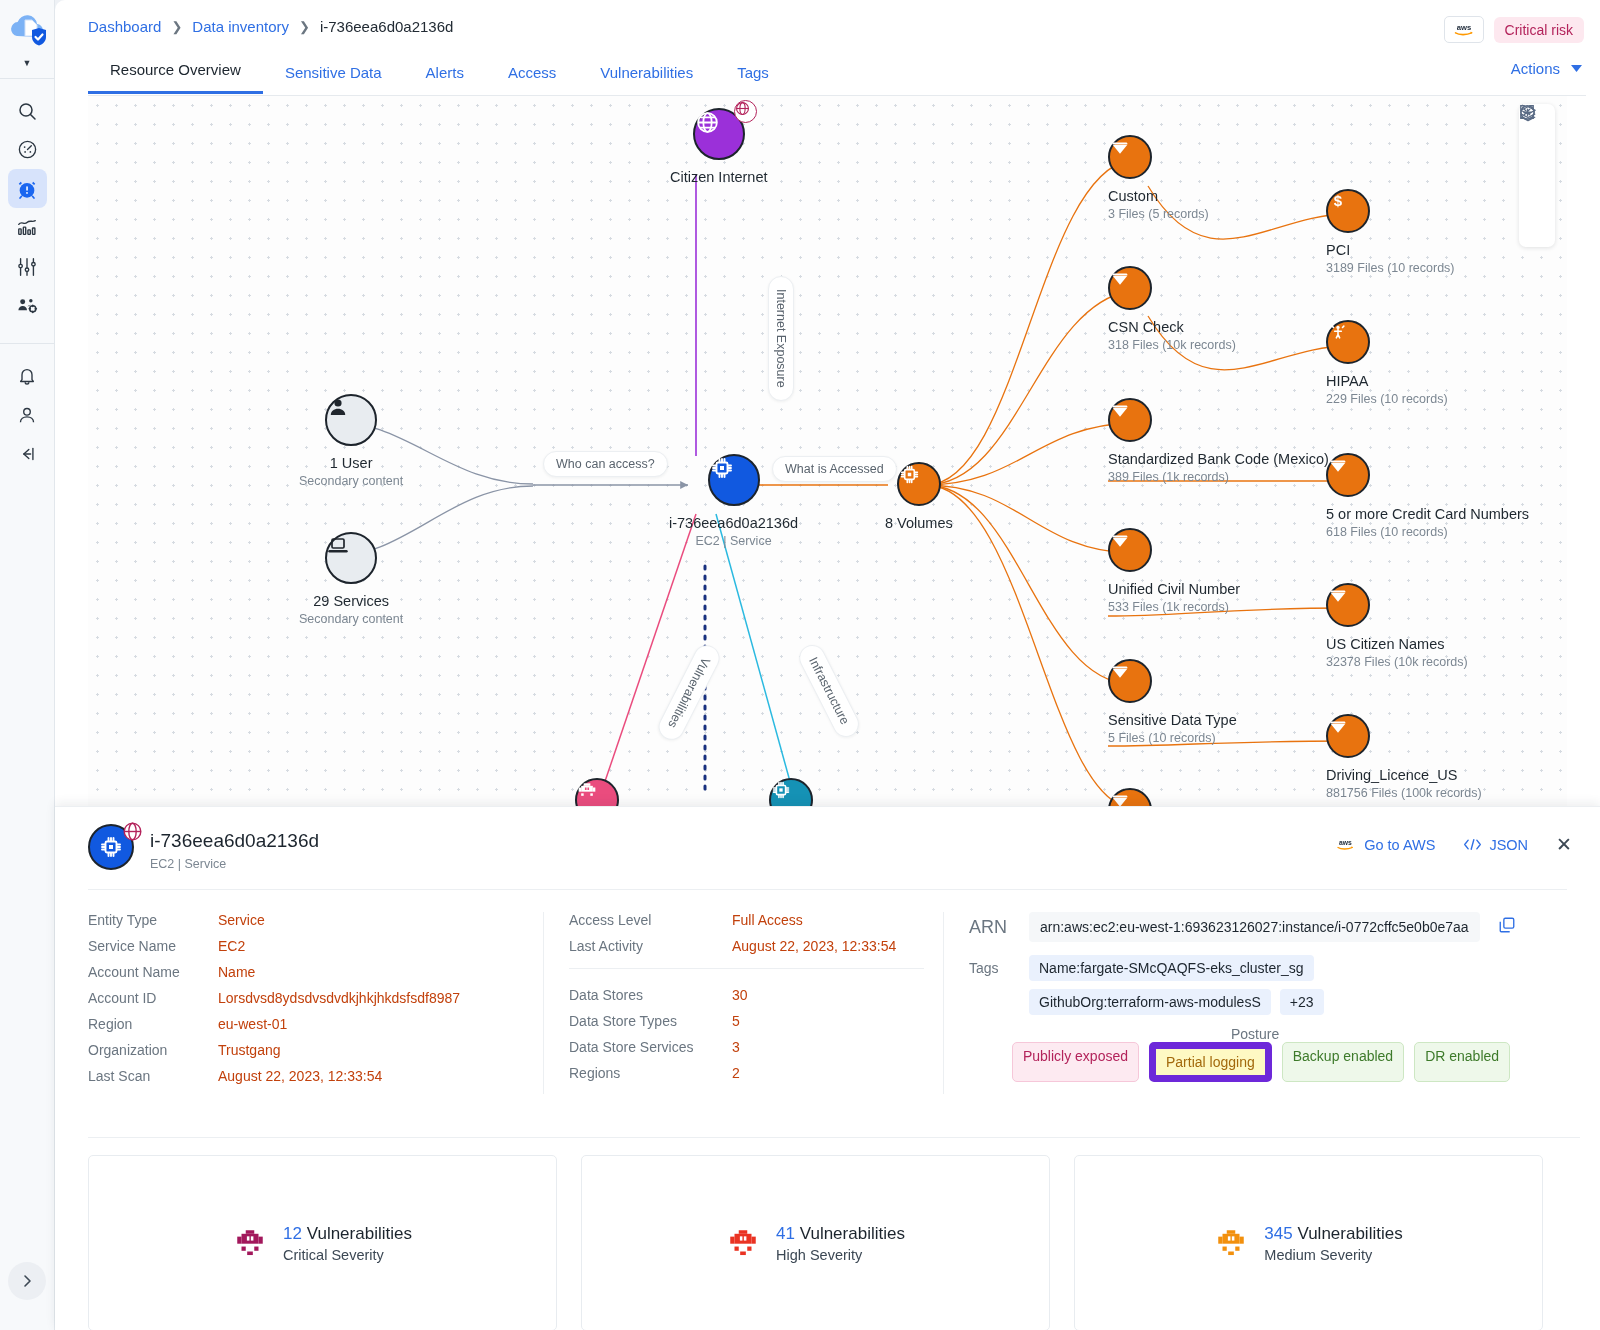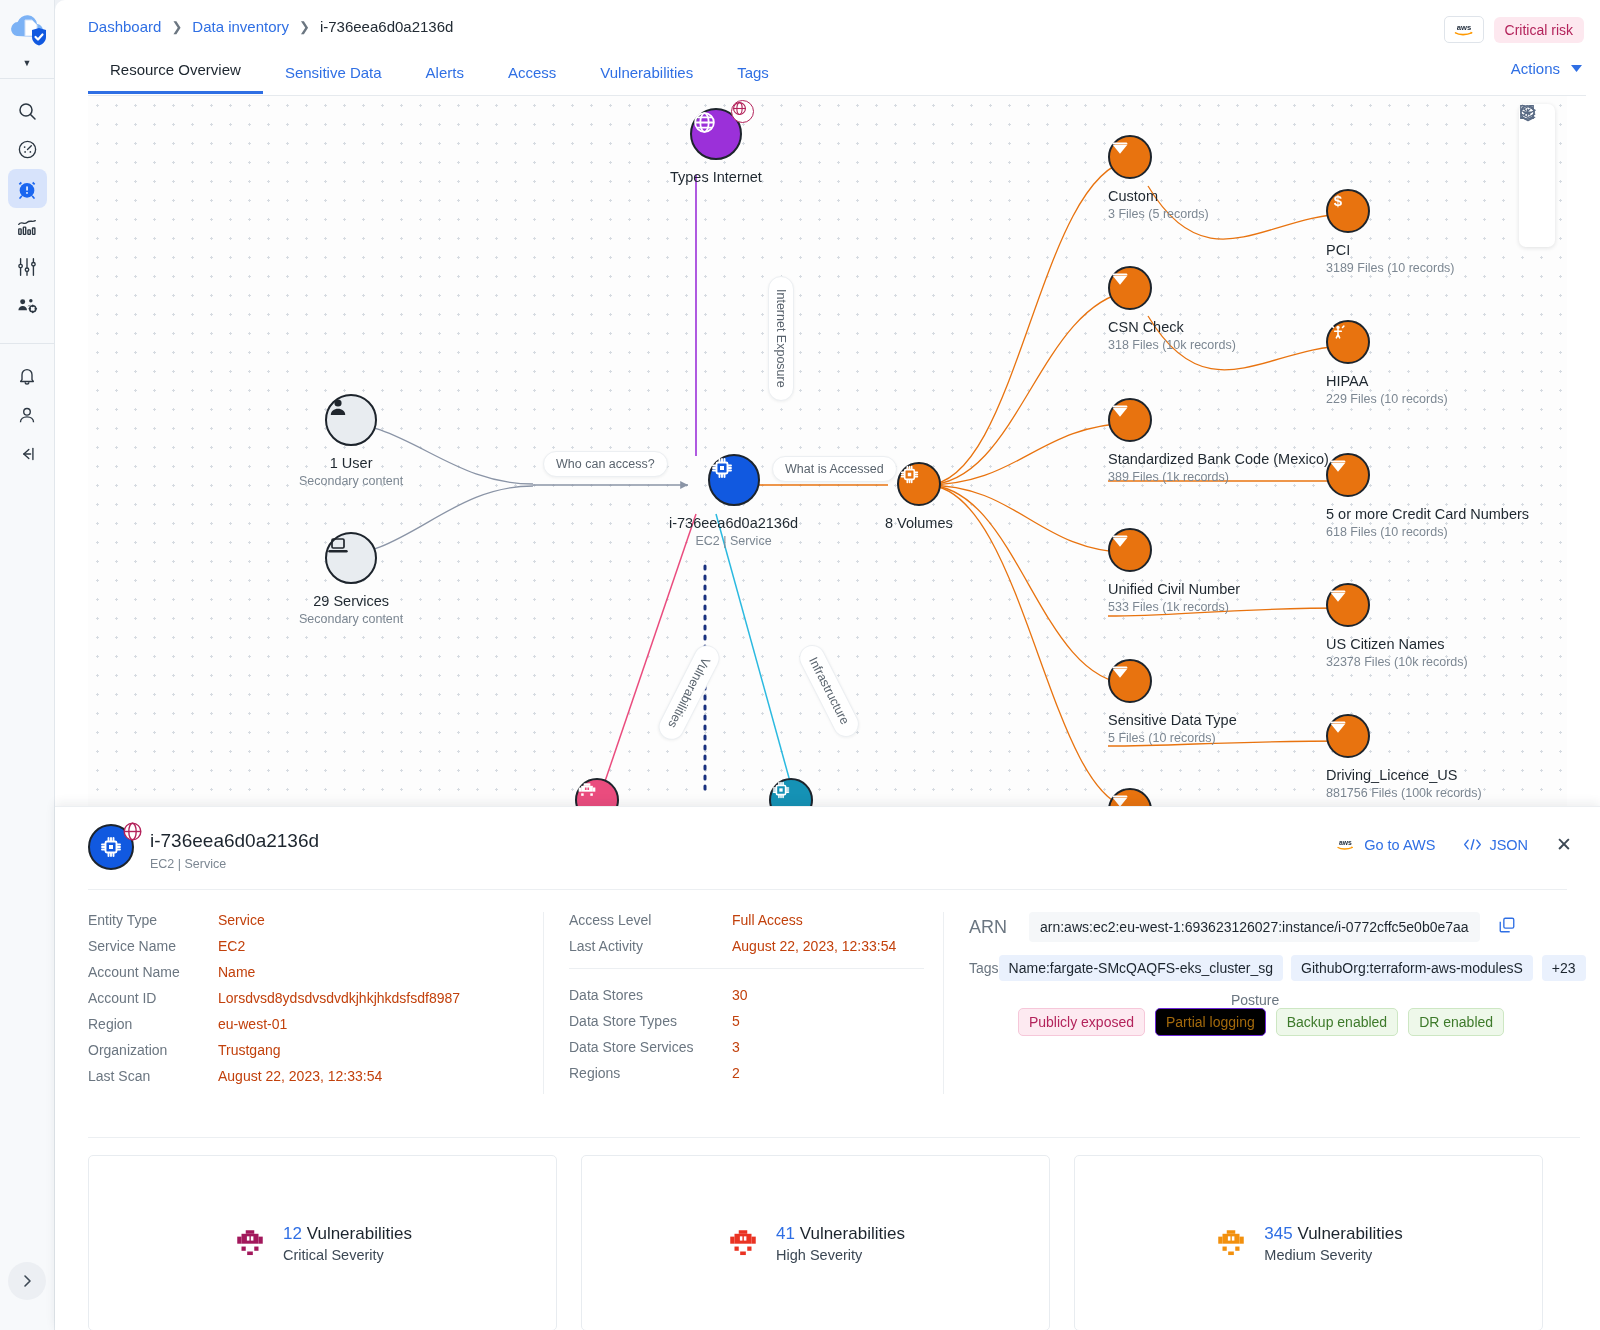--- a/index.html
+++ b/index.html
@@ -160,32 +160,32 @@
 
   .arn-row { display: flex; align-items: center; margin-bottom: 13px; }
   .arn-k { width: 60px; font-size: 18px; color: #6b7681; }
   .arn-box {
     background: #f5f7f9; border-radius: 4px; padding: 7px 11px;
     font-size: 14px; color: #1c252e; white-space: nowrap;
   }
   .copy-icon { margin-left: 18px; color: #2f6fe4; }
   .tag-row { display: flex; align-items: flex-start; margin-bottom: 9px; }
   .tag-k { width: 60px; font-size: 14px; color: #6b7681; padding-top: 5px; }
-  .tags-wrap { display: flex; flex-direction: row; gap: 8px; }
+  .tags-wrap { display: flex; flex-direction: column; gap: 8px; }
   .tags-line { display: flex; gap: 9px; }
   .tag {
     background: #eaf1fd; color: #1c252e; border-radius: 4px;
     padding: 5px 10px; font-size: 14px; white-space: nowrap;
   }
   .posture-row { display: flex; align-items: center; margin-top: 11px; flex-direction: column; }
   .posture-k { width: 60px; font-size: 14px; color: #6b7681; }
   .pills { display: flex; gap: 10px; }
   .pill { border-radius: 5px; padding: 5px 10px; font-size: 14px; white-space: nowrap; }
   .p-red { background: #fdeaf1; border: 1px solid #f6c7d9; color: #b3235b; }
-  .p-orange { background: #000000; border: 1px solid #6d28d9; color: #a3690c; }
+  .p-orange { background: #fef9c3; border: 7px solid #6d28d9; color: #a3690c; }
   .p-green { background: #eef8ea; border: 1px solid #cde7c3; color: #3d7a2a; }
 
   .cards-rule { position: absolute; left: 33px; right: 20px; top: 330px; height: 1px; background: #eceff2; }
   .cards { position: absolute; left: 33px; top: 348px; display: flex; gap: 24px; }
   .vcard {
     width: 469px; height: 176px; border: 1px solid #e8ecf0; border-radius: 5px;
     display: flex; align-items: center; justify-content: center; gap: 16px; background:#fff;
   }
   .vcard-txt { display: flex; flex-direction: column; gap: 3px; }
   .vcount { font-size: 17px; color: #1c252e; }
@@ -378,21 +378,21 @@
               <path d="M3 12h18M4.5 7h15M4.5 17h15"></path>
           </svg>
           <div class="globe-badge">
             <svg width="15" height="15" viewBox="0 0 24 24" fill="none" stroke="currentColor" stroke-width="1.8">
               <circle cx="12" cy="12" r="9.5"></circle>
                 <ellipse cx="12" cy="12" rx="4.2" ry="9.5"></ellipse>
                 <path d="M2.5 12h19"></path>
             </svg>
           </div>
         </div>
-        <div class="node-label">Types Internet</div>
+        <div class="node-label">Citizen Internet</div>
       </div>
 
       <div class="edge-pill vert" style="left: 680px; top: 180px;">Internet Exposure</div>
 
       <div class="node" style="left: 211px; top: 298px;">
         <div class="bubble b-lg" style="background:#e8ecf0">
           <svg width="22" height="22" viewBox="0 0 22 22" fill="#20262d">
             <circle cx="11" cy="7" r="3.6"></circle>
               <path d="M3.8 19c0-3.9 3.3-6.2 7.2-6.2s7.2 2.3 7.2 6.2z"></path>
           </svg>

